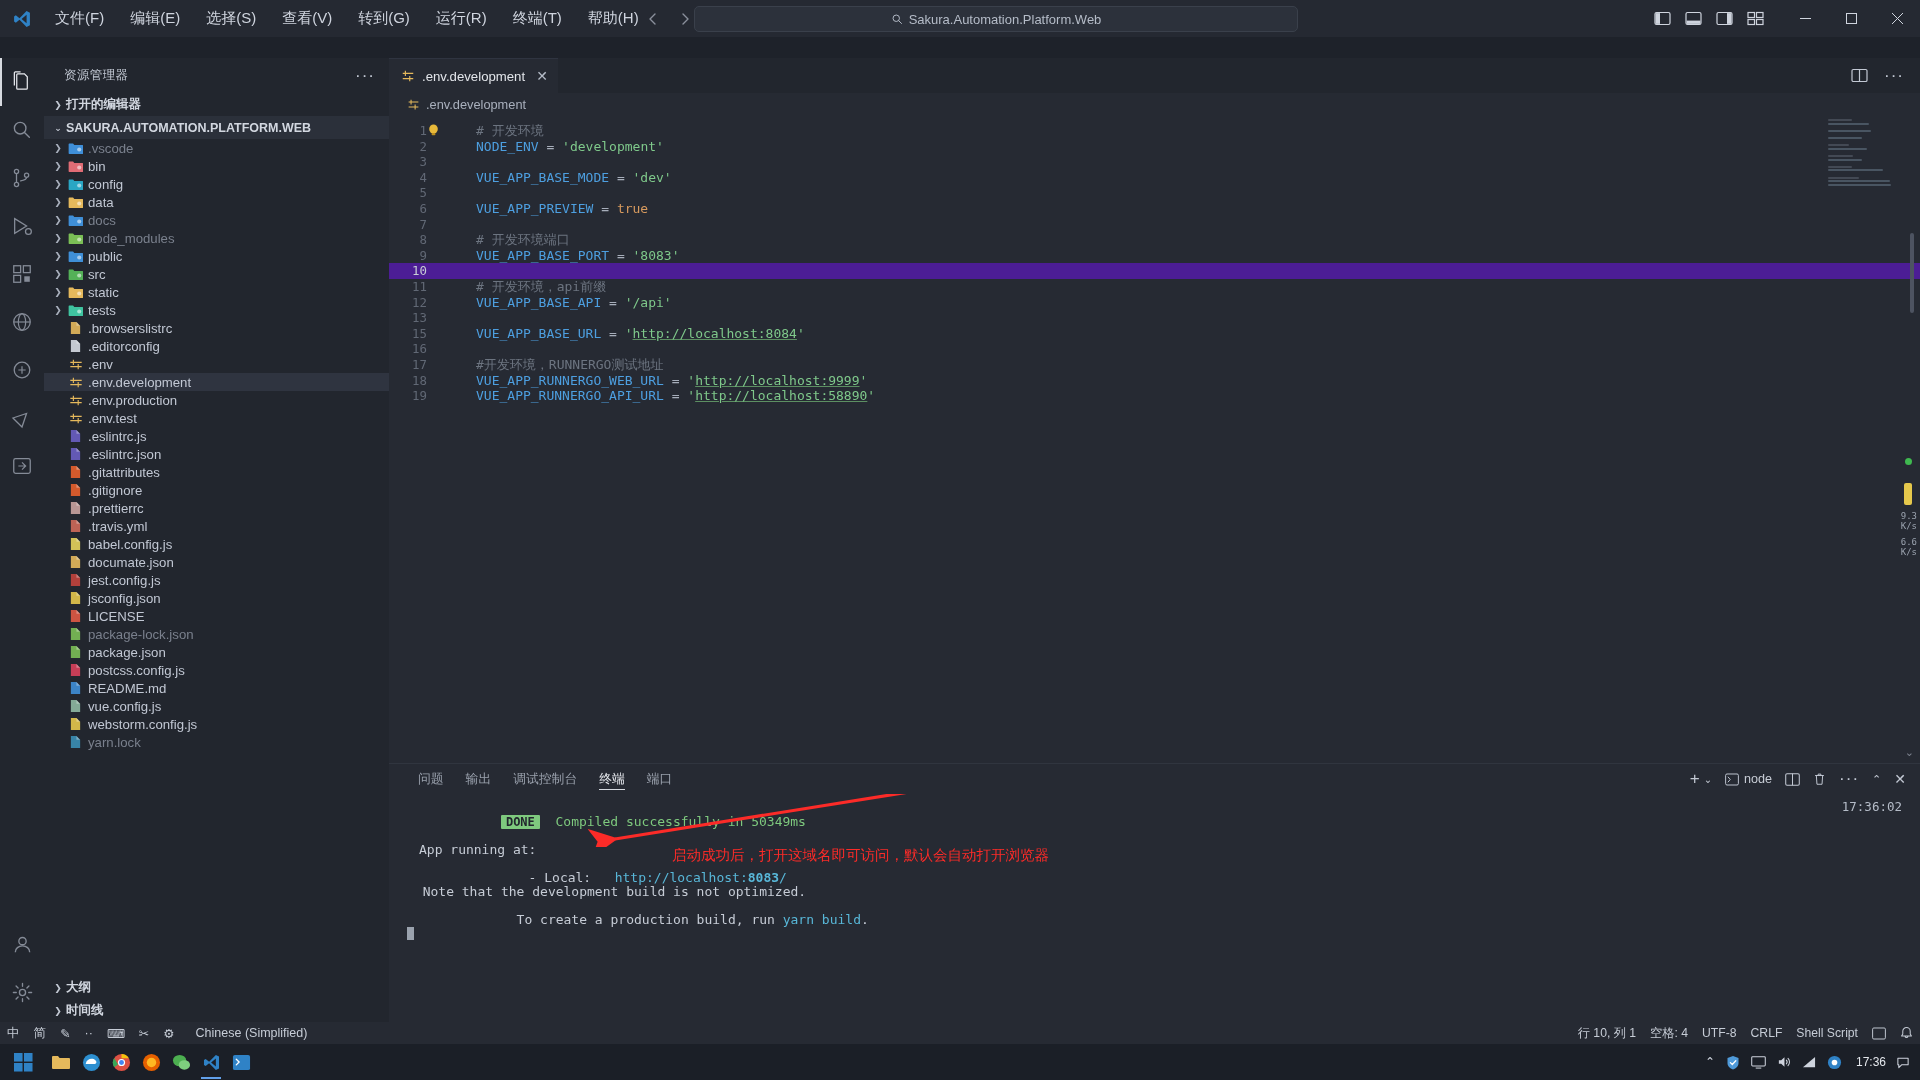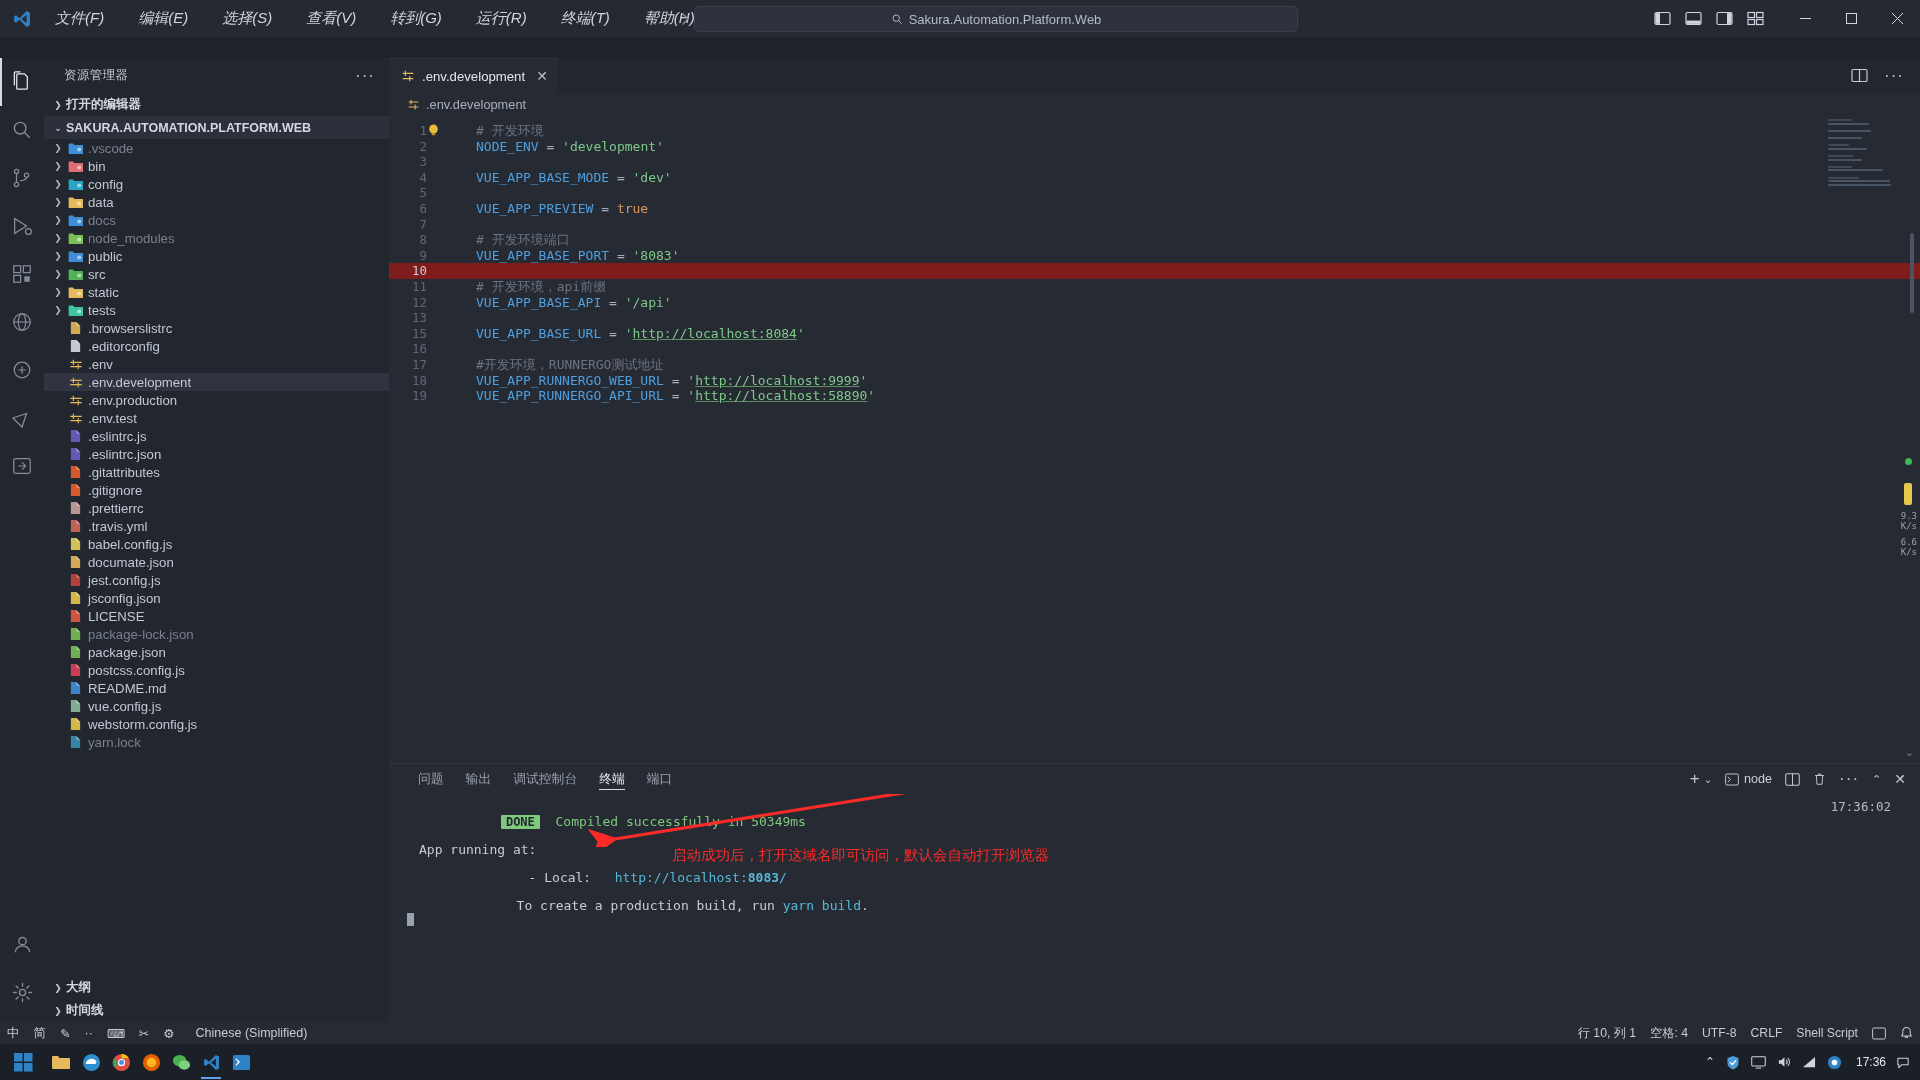--- a/index.html
+++ b/index.html
@@ -8,21 +8,21 @@
     background:#1e222a;
     font-family:"Liberation Sans","DejaVu Sans",sans-serif;
     font-size:15px;color:#cdd3de;
     -webkit-font-smoothing:antialiased;
   }
   .app{position:relative;width:1920px;height:1080px;display:flex;flex-direction:column;}
 
   
   .titlebar{height:37px;background:#252932;display:flex;align-items:center;flex:0 0 37px;position:relative;}
   .vscode-logo{width:44px;display:flex;align-items:center;justify-content:center;}
-  .menu{display:flex;align-items:center;gap:12px;font-style:italic;}
+  .menu{display:flex;align-items:center;gap:4px;}
   .menu-item{padding:3px 11px;font-size:15px;color:#cfd4de;white-space:nowrap;cursor:default;}
   .tb-nav{display:flex;align-items:center;gap:6px;margin-left:auto;position:absolute;left:640px;}
   .nav-arrow{width:26px;height:26px;display:flex;align-items:center;justify-content:center;color:#6e7480;font-size:19px;}
   .cmdcenter{position:absolute;left:694px;top:6px;width:602px;height:24px;background:#2c313b;border:1px solid #3a404b;border-radius:5px;
         display:flex;align-items:center;justify-content:center;gap:6px;font-size:13px;color:#b5bcc8;}
   .tb-right{position:absolute;right:0;top:0;height:37px;display:flex;align-items:center;}
   .layout-icons{display:flex;gap:14px;padding-right:18px;color:#cfd4de;}
   .wbtn{width:46px;height:37px;display:flex;align-items:center;justify-content:center;color:#cfd4de;font-size:13px;}
 
   
@@ -56,21 +56,21 @@
   .editorarea{flex:1 1 auto;display:flex;flex-direction:column;min-width:0;background:#262a33;}
   .tabsbar{height:35px;background:#22262e;display:flex;align-items:stretch;position:relative;}
   .tab{display:flex;align-items:center;gap:7px;padding:0 10px 0 12px;background:#262a33;font-size:13.2px;color:#e2e5ea;border-top:1px solid #2f3440;position:relative;}
   .tab .close{color:#b5bcc8;font-size:14px;margin-left:4px;}
   .tabs-right{margin-left:auto;display:flex;align-items:center;gap:16px;padding-right:16px;color:#c3c9d4;}
   .breadcrumbs{height:22px;display:flex;align-items:center;gap:6px;padding-left:18px;font-size:12.8px;color:#a9b0bd;background:#262a33;}
 
   .codewrap{flex:1 1 auto;position:relative;overflow:hidden;background:#262a33;}
   .code{font-family:"DejaVu Sans Mono","Liberation Mono",monospace;font-size:13px;line-height:15.6px;position:absolute;top:8px;left:0;right:0;}
   .cline{height:15.6px;display:flex;align-items:center;white-space:pre;}
-  .cline.curline{background:#7f1d1d;}
+  .cline.curline{background:#4c1d95;}
   .gutter{width:38px;flex:0 0 38px;text-align:right;color:#616875;padding-right:10px;font-size:12.4px;}
   .gutter.cur{color:#c8cdd6;}
   .ctext{padding-left:39px;position:relative;}
   .k-com{color:#6c7480;}
   .k-var{color:#4d9fe0;}
   .k-op{color:#a7aebb;}
   .k-str{color:#7fc98b;}
   .k-bool{color:#d79a5e;}
   .k-url{color:#7fc98b;text-decoration:underline;text-decoration-color:#5c8f62;}
   .bulb{position:absolute;left:39px;top:1px;width:11px;height:12px;}
@@ -87,21 +87,21 @@
   .ptab.active:after{content:"";position:absolute;left:11px;right:11px;bottom:4px;height:1px;background:#d5d9e0;}
   .panel-actions{margin-left:auto;display:flex;align-items:center;gap:13px;padding-right:14px;color:#c3c9d4;font-size:14px;}
   .term-select{display:flex;align-items:center;gap:5px;font-size:12.6px;color:#c8cdd6;}
   .terminal{flex:1 1 auto;font-family:"DejaVu Sans Mono","Liberation Mono",monospace;font-size:13px;line-height:14px;padding:4px 0 0 18px;color:#c6ccd6;position:relative;overflow:hidden;}
   .tline{height:14px;white-space:pre;}
   .donebadge{background:#7ec97e;color:#22262e;font-weight:bold;padding:0px 5px;font-size:12px;border-radius:1px;}
   .t-green{color:#7ec97e;}
   .t-cyan{color:#58b7d8;}
   .t-cyanb{color:#58b7d8;font-weight:bold;text-align:right;}
   .t-white{color:#c6ccd6;}
-  .termtime{position:absolute;right:29px;top:6px;font-family:"DejaVu Sans Mono",monospace;font-size:12.5px;color:#b5bcc8;}
+  .termtime{position:absolute;right:18px;top:6px;font-family:"DejaVu Sans Mono",monospace;font-size:12.5px;color:#b5bcc8;}
   .cursorblk{display:inline-block;width:7px;height:13px;background:#9aa2ae;}
   .anno{position:absolute;color:#fc2b28;font-size:14.5px;white-space:nowrap;font-family:"Liberation Sans",sans-serif;}
 
   
   .statusbar{flex:0 0 22px;height:22px;background:#262a33;display:flex;align-items:center;font-size:12.2px;color:#c6ccd6;}
   .sbi{padding:0 7px;height:22px;display:flex;align-items:center;gap:4px;white-space:nowrap;}
   .sb-right{margin-left:auto;display:flex;align-items:center;}
 
   
   .taskbar{flex:0 0 36px;height:36px;background:#1b1f27;display:flex;align-items:center;}
@@ -778,20 +778,21 @@
           <div class="termtime">17:36:02</div>
           <div class="tline" style="height:18px;padding-top:3px;">
             <span class="donebadge">DONE</span><span class="t-green">  </span><span class="t-green">Compiled successfully in 50349ms</span>
           </div>
           <div class="tline" style="height:24px;"></div>
           <div class="tline" style="padding-left:12px;">App running at:</div>
           <div class="tline" style="padding-left:12px;">
             <span class="t-white">  - Local:   </span><span class="t-cyan"><span>http://localhost:</span><span class="t-cyanb">8083</span><span>/</span></span>
           </div>
           <div class="tline" style="height:14px;"></div>
+          <div class="tline">  Note that the development build is not optimized.</div>
           <div class="tline">
             <span class="t-white">  To create a production build, run </span><span class="t-cyan">yarn build</span><span class="t-white">.</span>
           </div>
           <div class="tline" style="height:14px;"></div>
           <div class="tline"><span class="cursorblk"></span></div>
 
           <svg style="position:absolute;left:190px;top:-17px;width:340px;height:70px;pointer-events:none;">
             <defs>
                 <marker id="ah" markerWidth="9" markerHeight="9" refX="1" refY="4.5" orient="auto">
                   <path d="M9 0 0 4.5 9 9 6.5 4.5z" fill="#fc2b28"></path>

